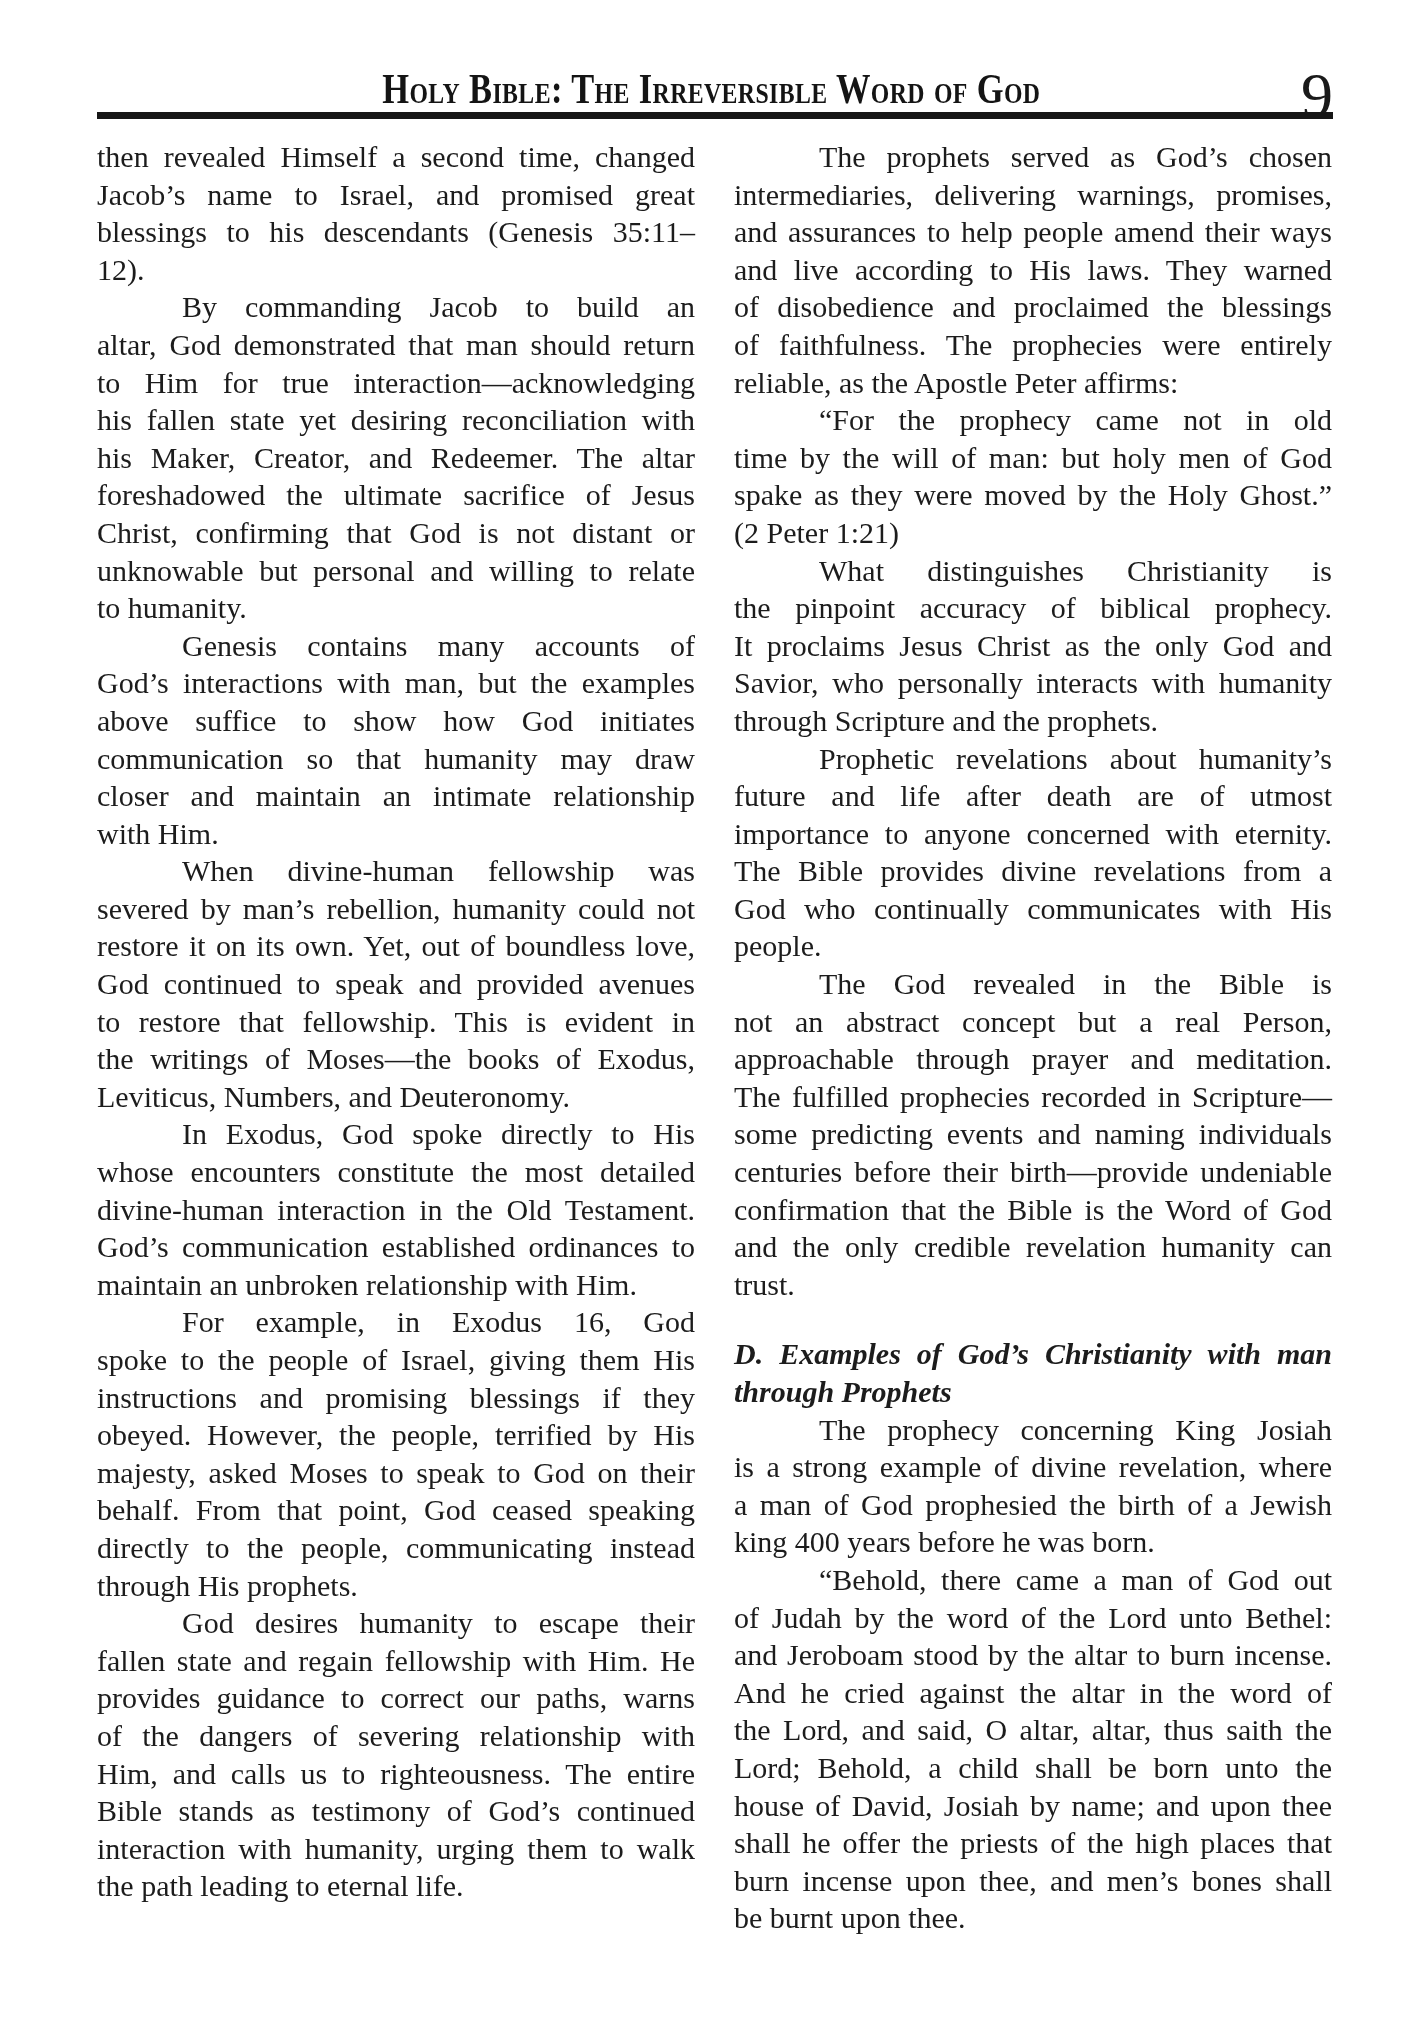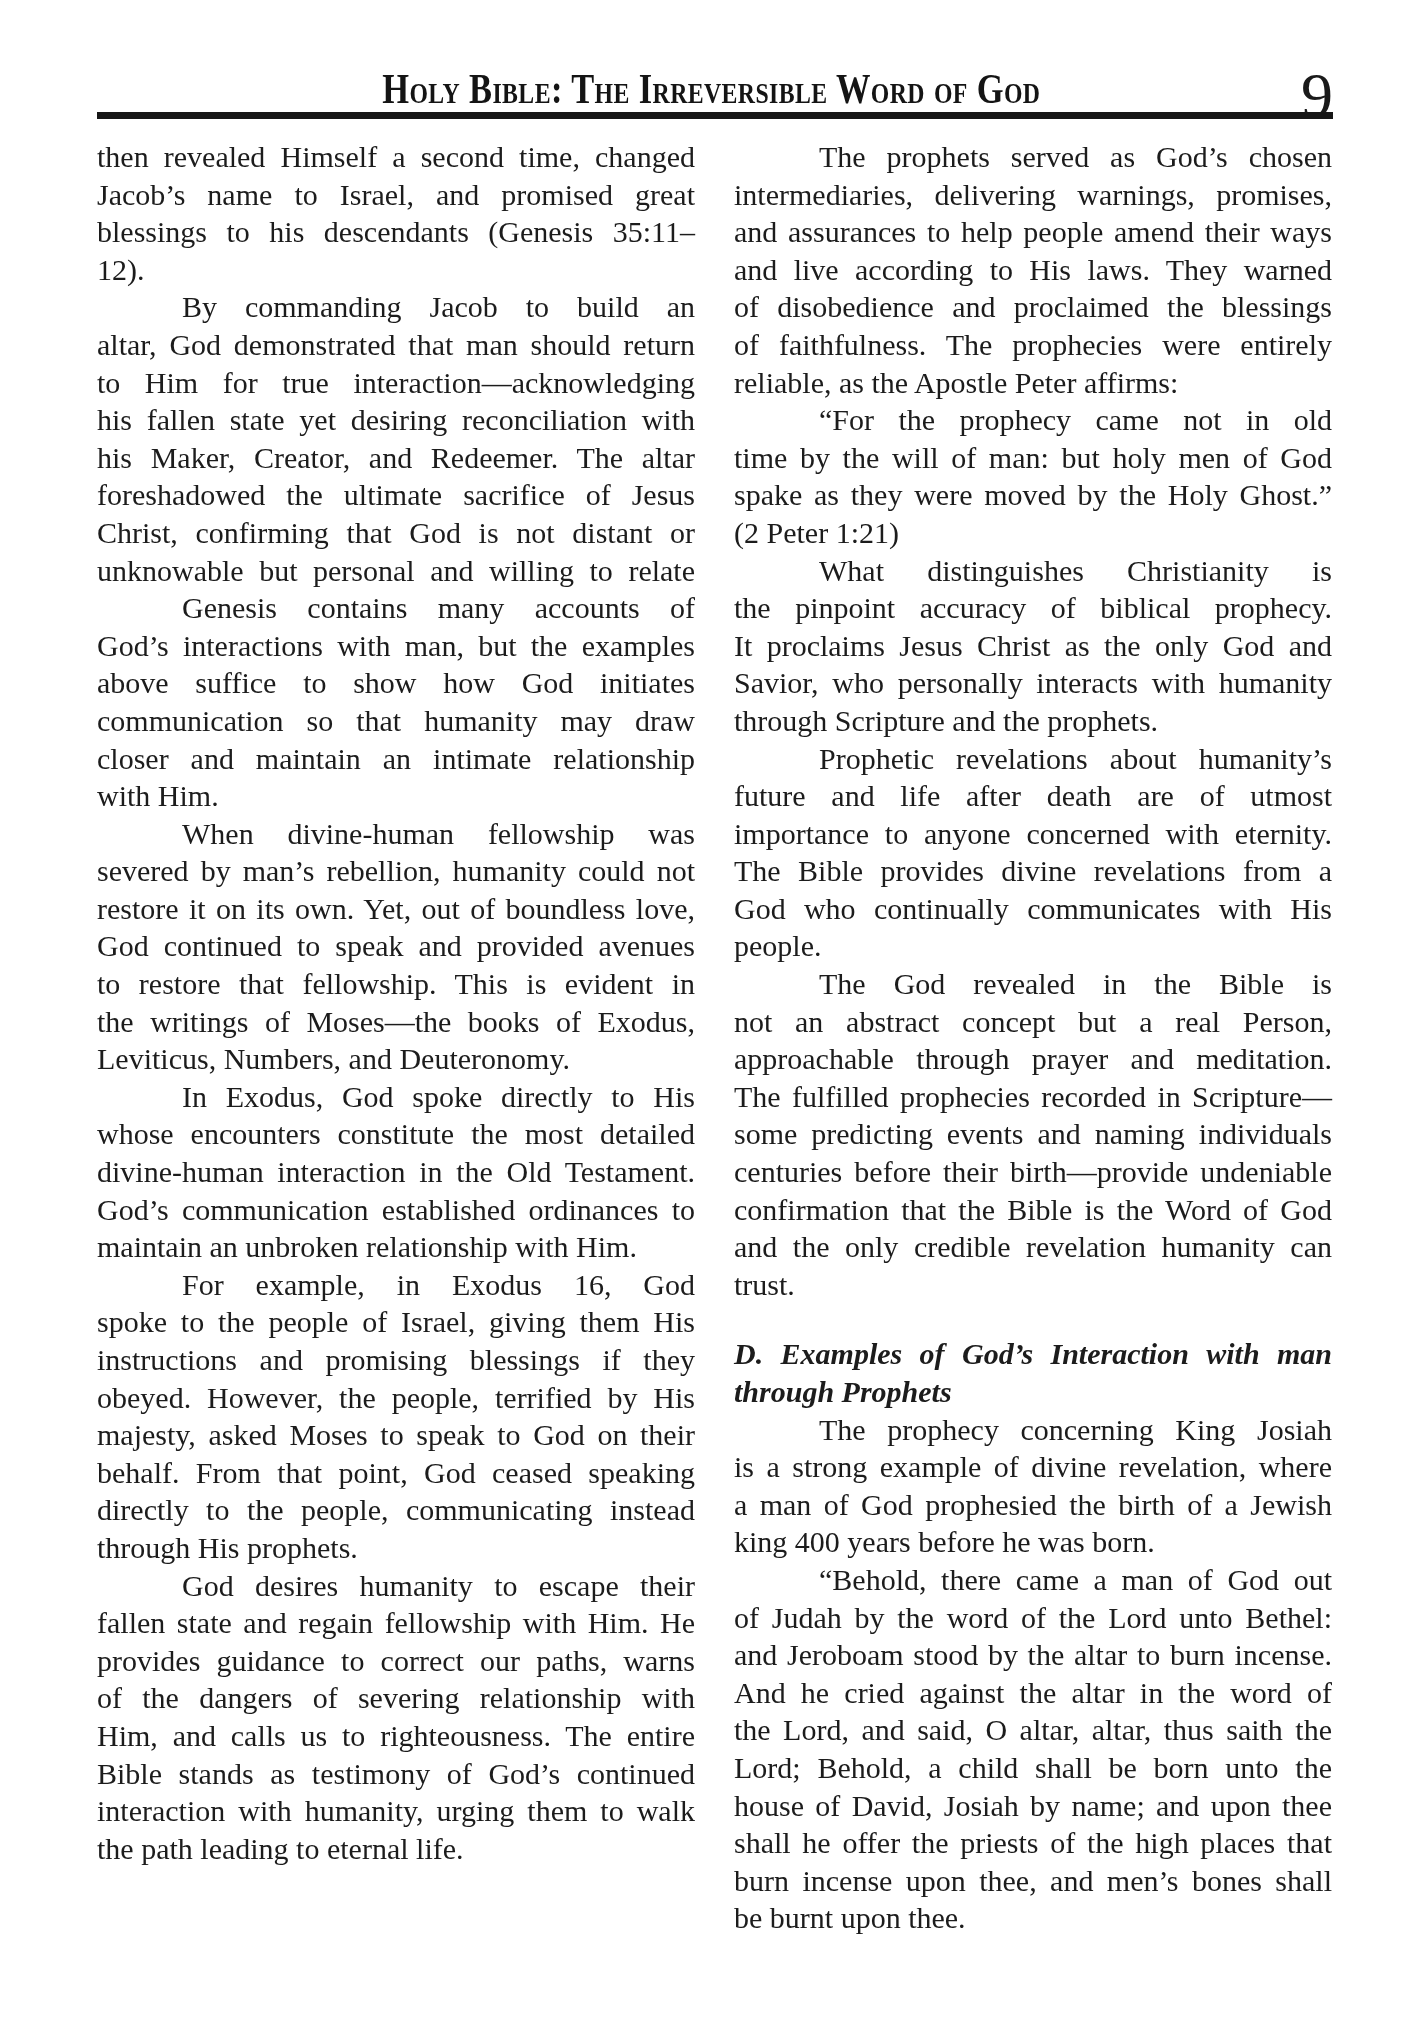--- a/index.html
+++ b/index.html
@@ -98,20 +98,21 @@
           </div>
           <div class="para">
             <div class="line indent">By commanding Jacob to build an</div>
             <div class="line">altar, God demonstrated that man should return</div>
             <div class="line">to Him for true interaction—acknowledging</div>
             <div class="line">his fallen state yet desiring reconciliation with</div>
             <div class="line">his Maker, Creator, and Redeemer. The altar</div>
             <div class="line">foreshadowed the ultimate sacrifice of Jesus</div>
             <div class="line">Christ, confirming that God is not distant or</div>
             <div class="line">unknowable but personal and willing to relate</div>
+            <div class="line end">to humanity.</div>
           </div>
           <div class="para">
             <div class="line indent">Genesis contains many accounts of</div>
             <div class="line">God’s interactions with man, but the examples</div>
             <div class="line">above suffice to show how God initiates</div>
             <div class="line">communication so that humanity may draw</div>
             <div class="line">closer and maintain an intimate relationship</div>
             <div class="line end">with Him.</div>
           </div>
           <div class="para">
@@ -187,21 +188,21 @@
             <div class="line">not an abstract concept but a real Person,</div>
             <div class="line">approachable through prayer and meditation.</div>
             <div class="line">The fulfilled prophecies recorded in Scripture—</div>
             <div class="line">some predicting events and naming individuals</div>
             <div class="line">centuries before their birth—provide undeniable</div>
             <div class="line">confirmation that the Bible is the Word of God</div>
             <div class="line">and the only credible revelation humanity can</div>
             <div class="line end">trust.</div>
           </div>
           <div class="para heading space-before">
-            <div class="line">D. Examples of God’s Interaction with man</div>
+            <div class="line">D. Examples of God’s Christianity with man</div>
             <div class="line end">through Prophets</div>
           </div>
           <div class="para">
             <div class="line indent">The prophecy concerning King Josiah</div>
             <div class="line">is a strong example of divine revelation, where</div>
             <div class="line">a man of God prophesied the birth of a Jewish</div>
             <div class="line end">king 400 years before he was born.</div>
             <div class="line indent">“Behold, there came a man of God out</div>
             <div class="line">of Judah by the word of the Lord unto Bethel:</div>
             <div class="line">and Jeroboam stood by the altar to burn incense.</div>

